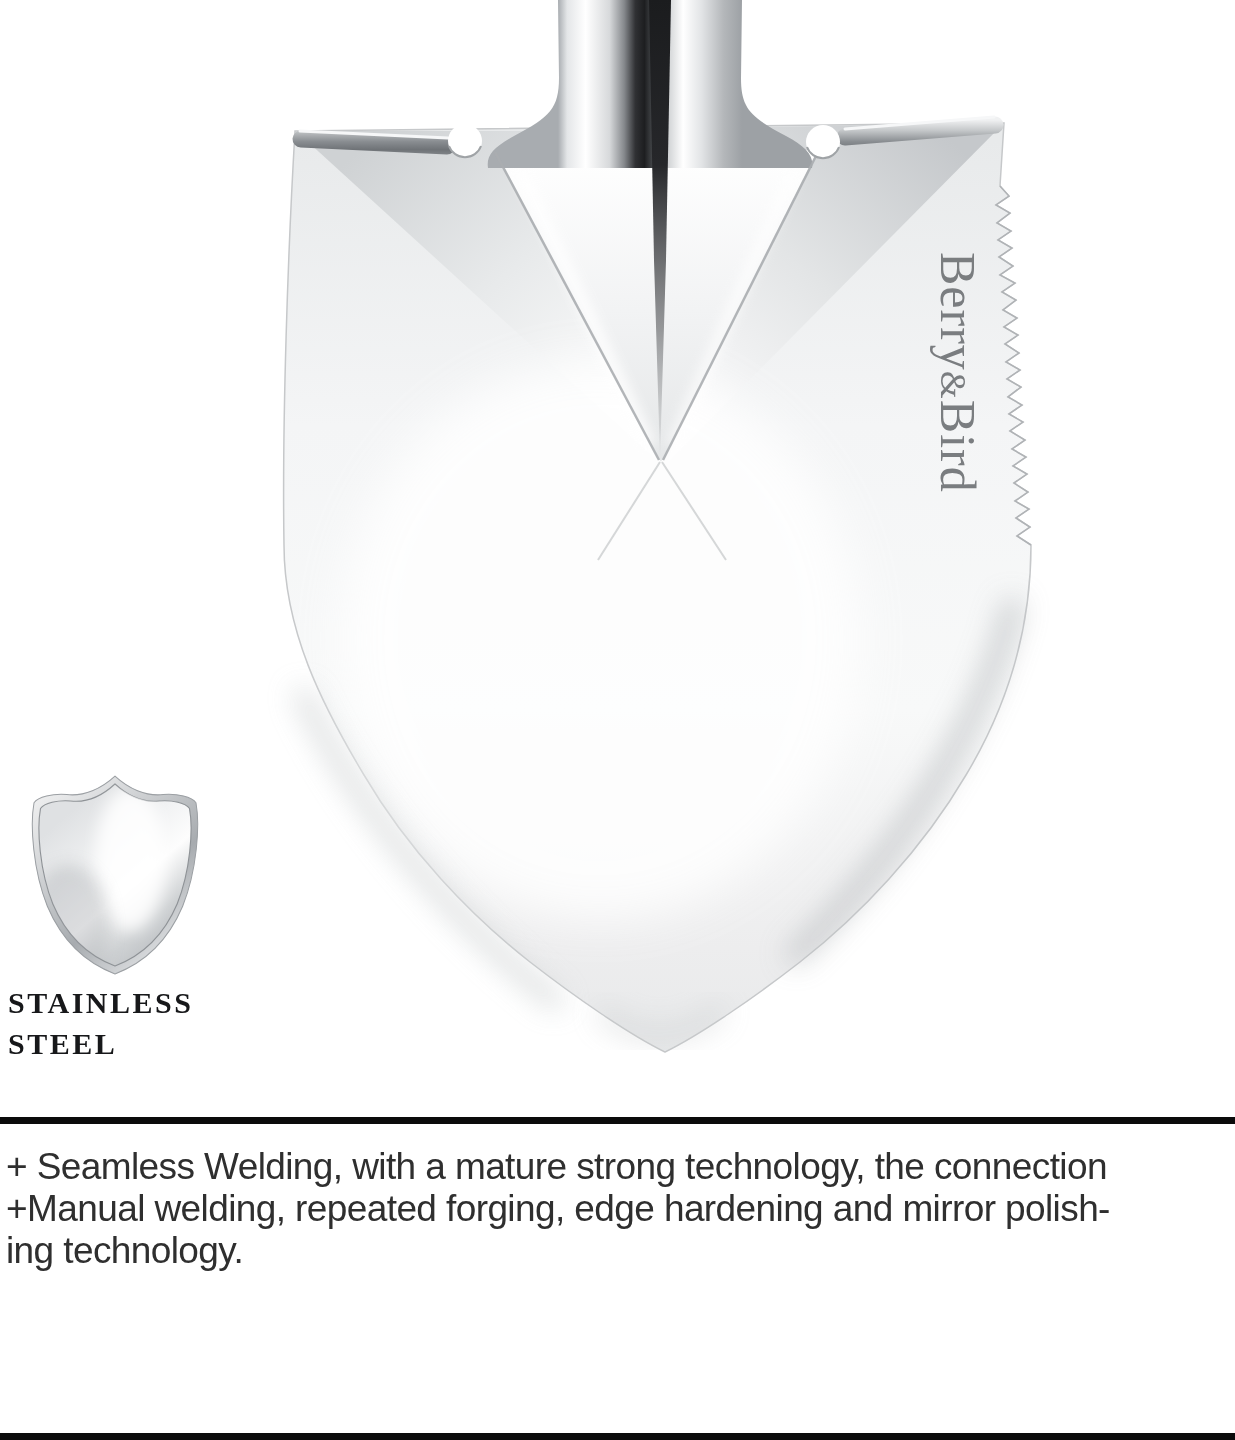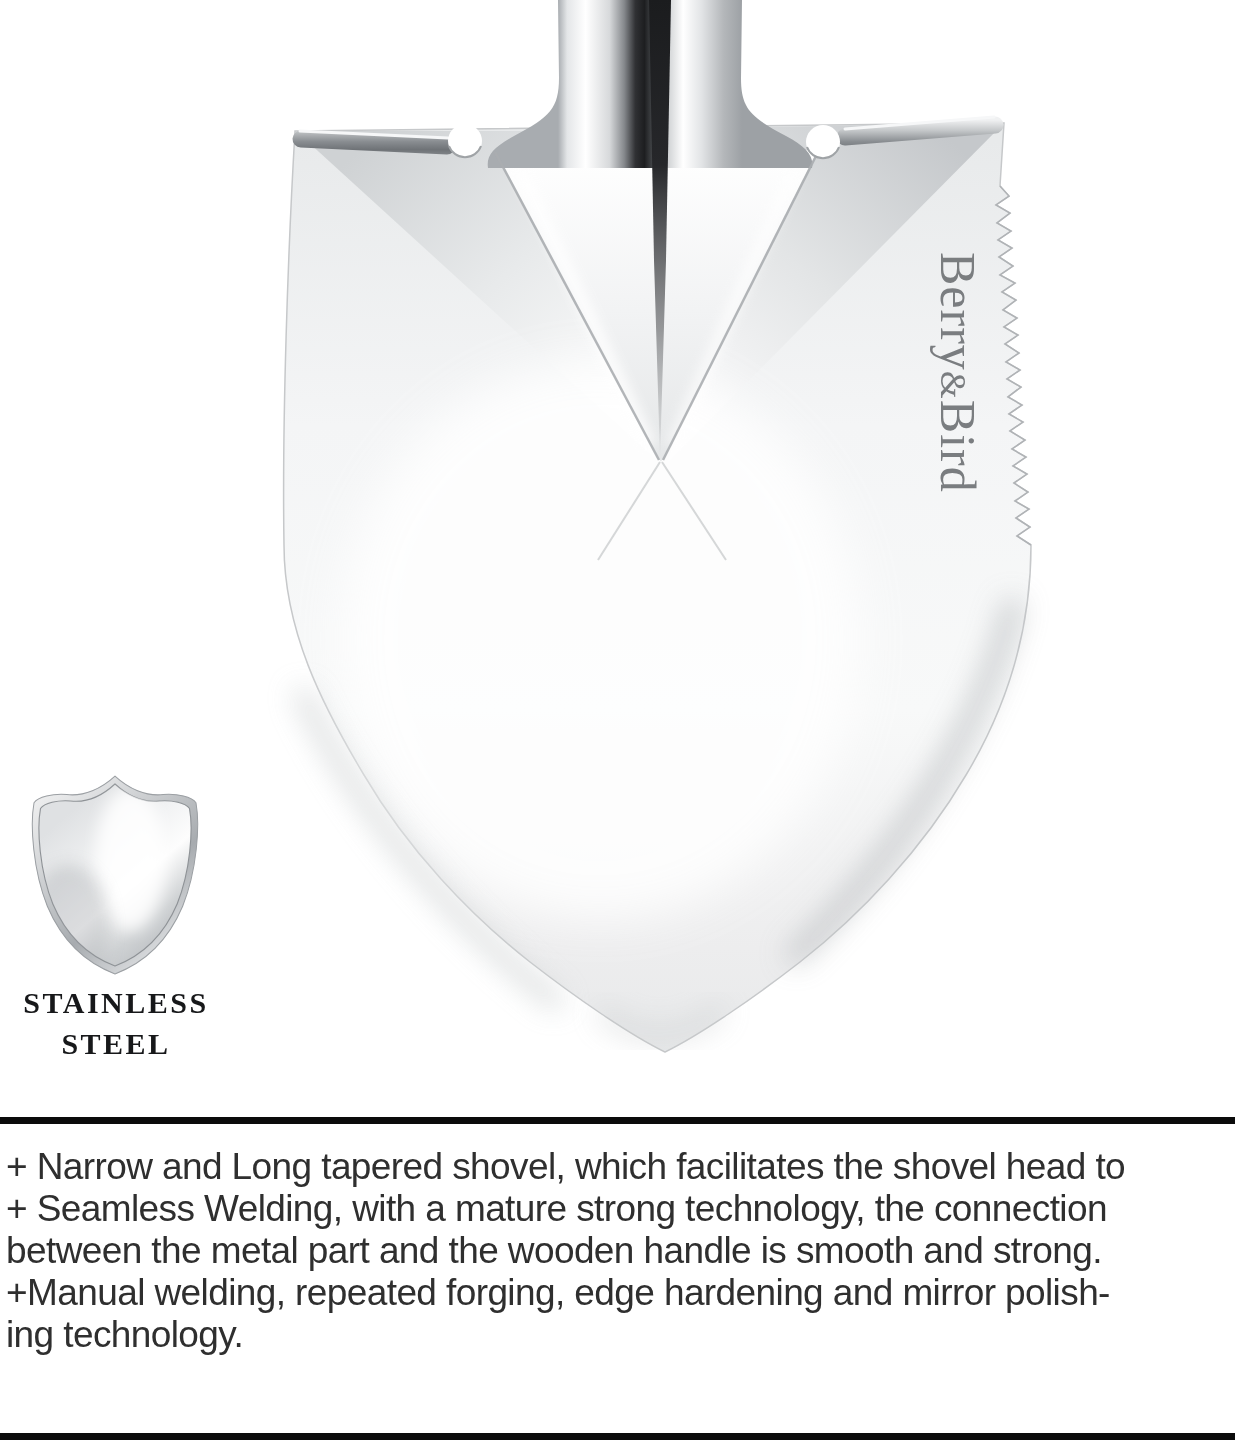--- a/index.html
+++ b/index.html
@@ -6,21 +6,21 @@
   .stage{
     position:relative;width:1235px;height:1440px;background:#ffffff;overflow:hidden;
     font-family:"Liberation Sans",sans-serif;
   }
   .photo-area{position:absolute;left:0;top:0;width:1235px;height:1112px;}
   .shovel-svg{position:absolute;left:0;top:0;}
   .shield-svg{position:absolute;left:25px;top:772px;}
   .badge-caption{
     position:absolute;left:8px;top:982px;width:216px;
     font-family:"Liberation Serif",serif;font-weight:600;font-size:30px;
-    letter-spacing:2.5px;line-height:41px;color:#17181a;text-align:center;
+    letter-spacing:2.5px;line-height:41px;color:#17181a;text-align:left;
   }
   .rule{position:absolute;left:0;width:1235px;background:#0b0b0b;}
   .rule-top{top:1117px;height:7px;}
   .rule-bottom{top:1433px;height:7px;}
   .description{
     position:absolute;left:6px;top:1146px;width:1222px;
     font-size:37px;line-height:42px;letter-spacing:-0.6px;color:#2f2f2f;
   }
   .description .line{white-space:nowrap;}
 </style>
@@ -185,22 +185,20 @@
 
     <div class="badge-caption">
       <div>STAINLESS</div>
       <div>STEEL</div>
     </div>
   </div>
 
   <div class="rule rule-top"></div>
 
   <div class="description">
-    <div class="line">+ Narrow and Long tapered shovel, which facilitates the shovel head to</div>
     <div class="line">+ Seamless Welding, with a mature strong technology, the connection</div>
-    <div class="line">between the metal part and the wooden handle is smooth and strong.</div>
     <div class="line">+Manual welding, repeated forging, edge hardening and mirror polish-</div>
     <div class="line">ing technology.</div>
   </div>
 
   <div class="rule rule-bottom"></div>
 
 </div>
 
 </body></html>

